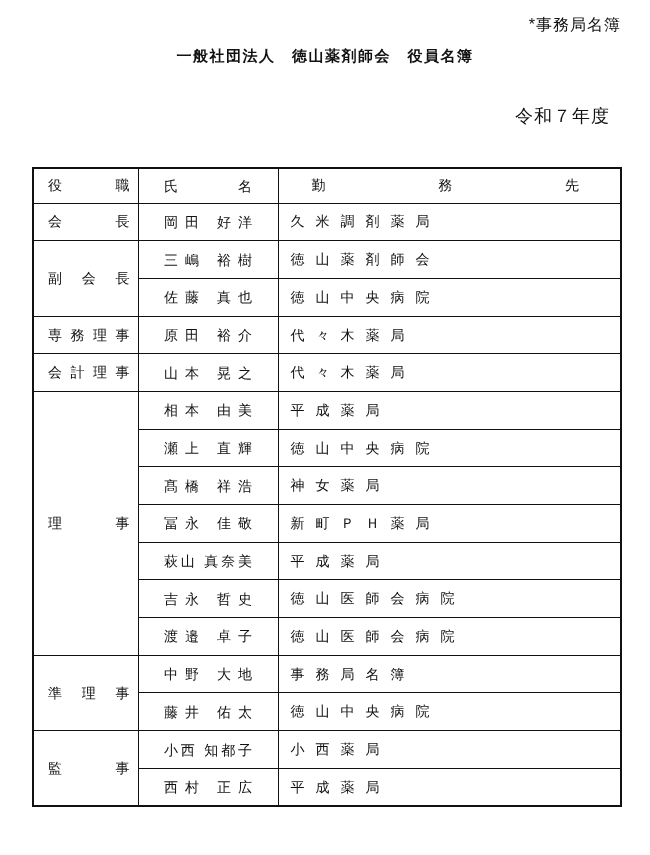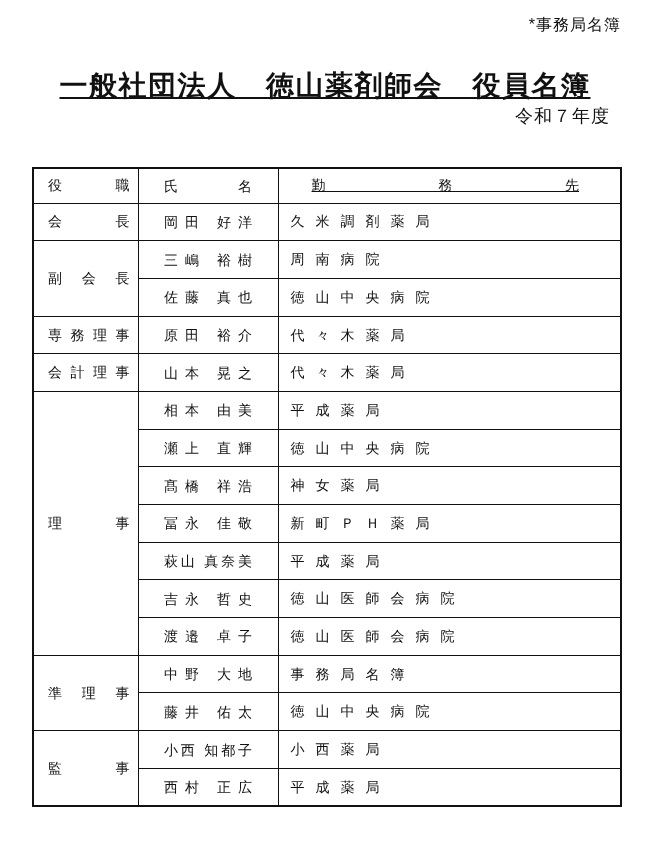--- a/index.html
+++ b/index.html
@@ -18,30 +18,29 @@
   .note {
     position: absolute;
     top: 15px;
     right: 29px;
     font-size: 16px;
     letter-spacing: 1px;
     white-space: nowrap;
   }
   .title {
     position: absolute;
-    top: 67px;
+    top: 47px;
     left: 0;
     width: 100%;
     margin: 0;
     text-align: center;
-    font-size: 28px;
+    font-size: 15px;
     font-weight: bold;
     letter-spacing: 1.5px;
     white-space: nowrap;
-    text-decoration: underline;
   }
   .year {
     position: absolute;
     top: 104px;
     right: 40px;
     font-size: 18px;
     letter-spacing: 1px;
     white-space: nowrap;
   }
   table.roster {
@@ -80,21 +79,20 @@
     display: inline-block;
     width: 88px;
     text-align: justify;
     text-align-last: justify;
     vertical-align: middle;
   }
   .work-head {
     text-align: justify;
     text-align-last: justify;
     padding: 0 41px 0 33px;
-    text-decoration: underline;
   }
   .work-cell {
     padding-left: 12px;
     letter-spacing: 11px;
   }
 </style>
 </head>
 <body>
 
 <div class="page">
@@ -130,21 +128,21 @@
       <span>久米調剤薬局</span>
     </td>
   </tr>
 
   <tr>
     <td class="pos-cell" rowspan="2">副会長</td>
           <td class="name-cell">
       <span class="name-box">三嶋 裕樹</span>
     </td>
     <td class="work-cell">
-      <span>周南病院</span>
+      <span>徳山薬剤師会</span>
     </td>
   </tr>
 
   <tr>
     <td class="name-cell">
       <span class="name-box">佐藤 真也</span>
     </td>
     <td class="work-cell">
       <span>徳山中央病院</span>
     </td>

